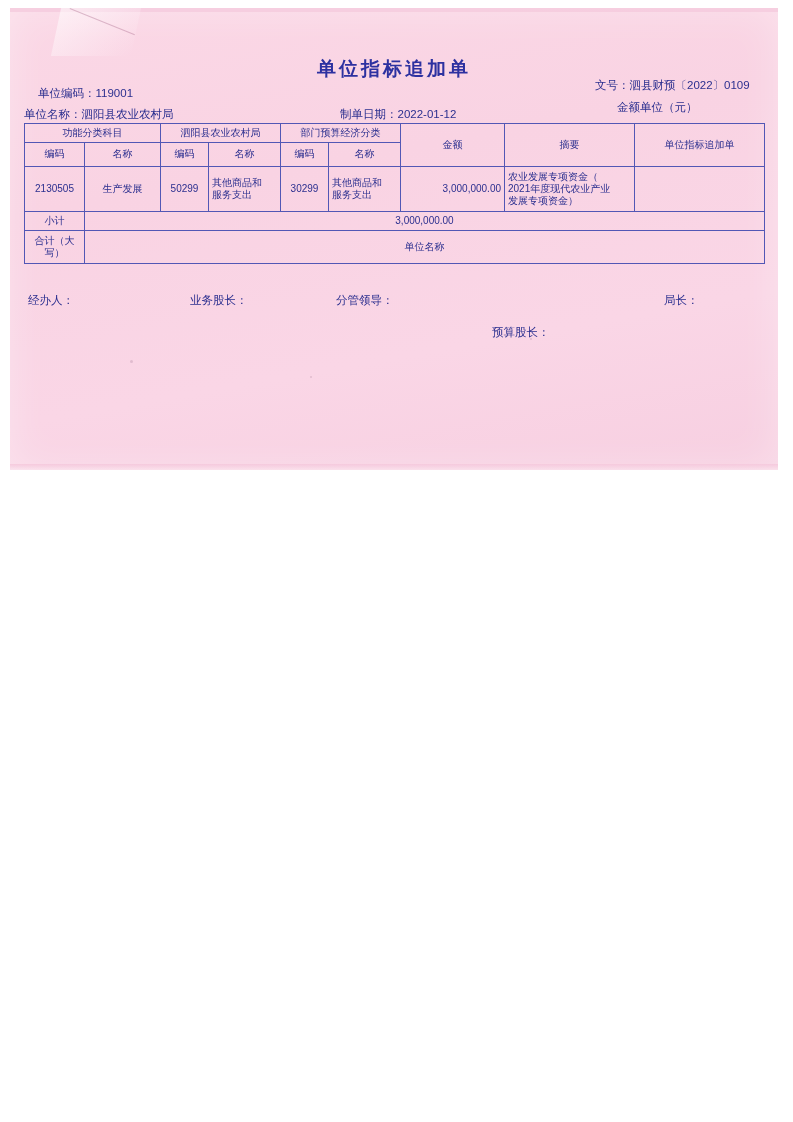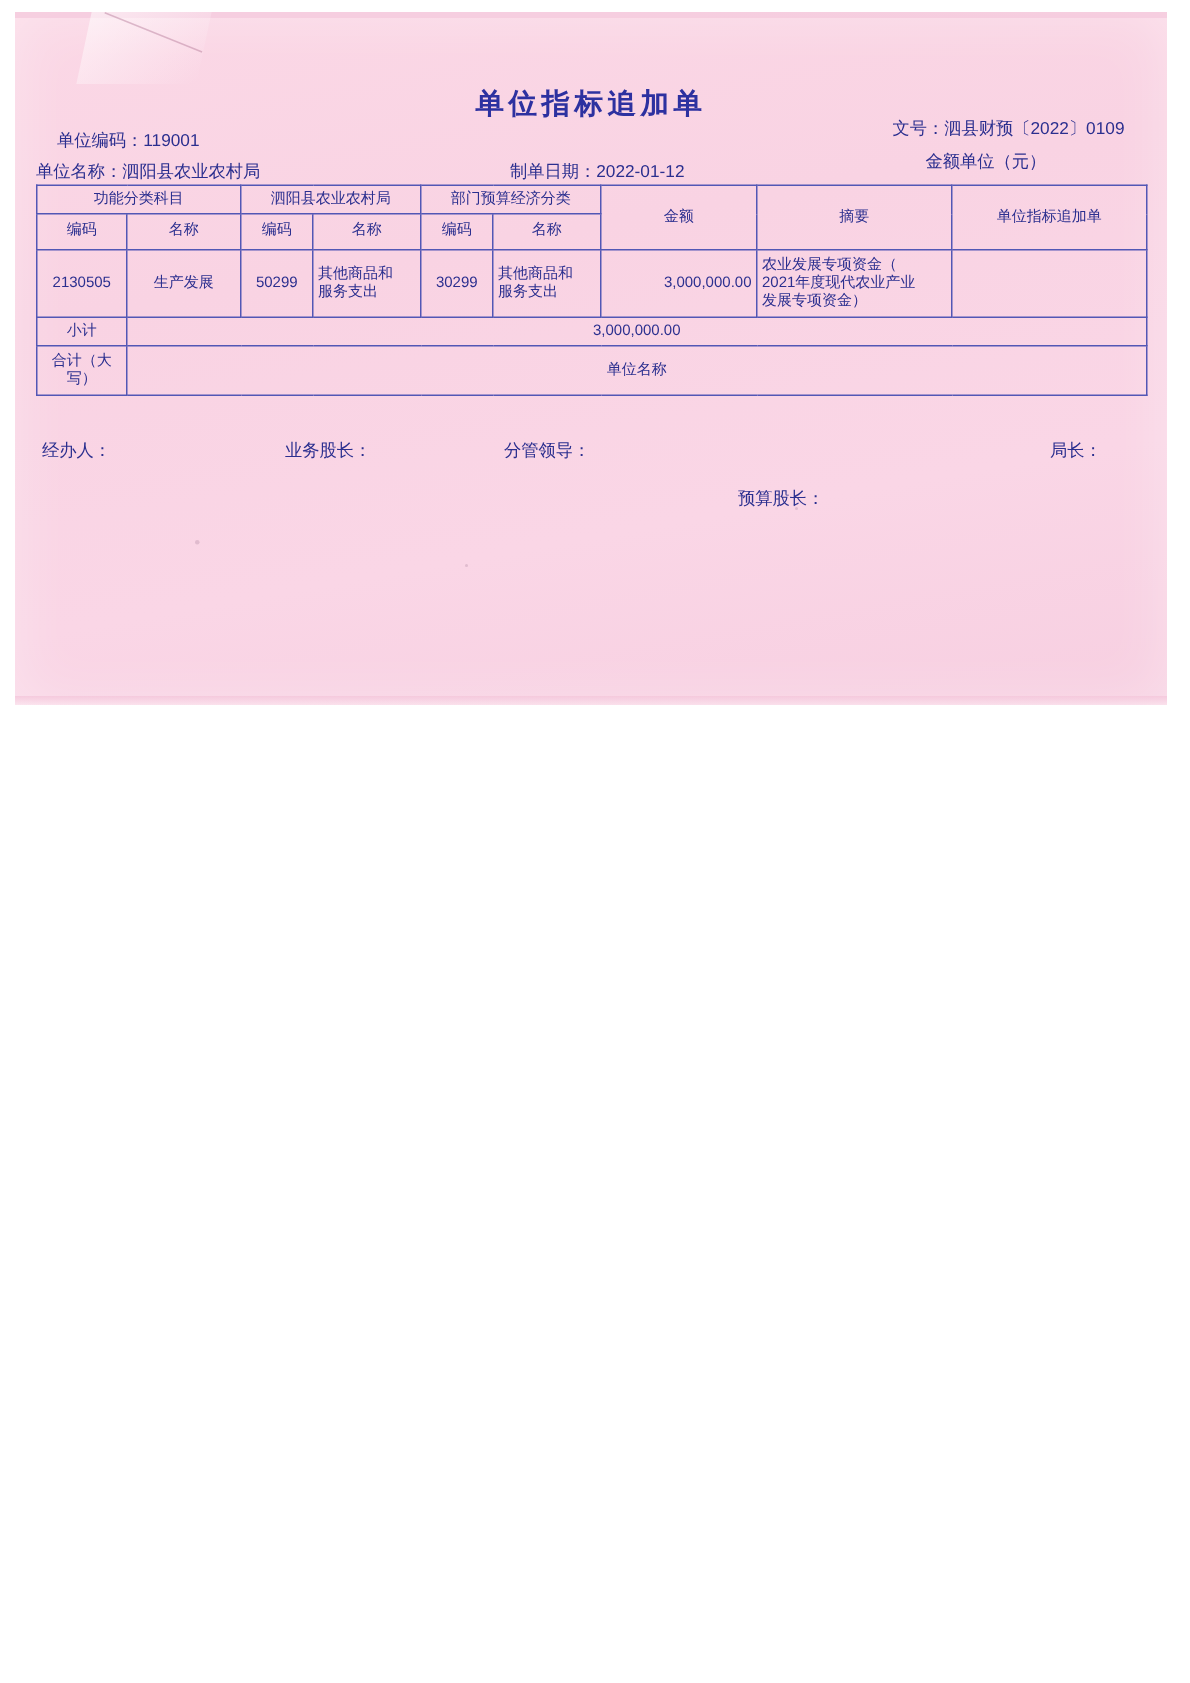--- a/index.html
+++ b/index.html
@@ -129,21 +129,21 @@
   }
   .sign-row span {
     position: absolute;
     white-space: nowrap;
     text-align: center;
   }
   .s1 { left: 4px; }
   .s2 { left: 166px; }
   .s3 { left: 312px; }
   .s4 { left: 468px; margin-top: 32px; }
-  .s5 { left: 676px; }
+  .s5 { left: 640px; }
 
   
   .speck {
     position: absolute;
     background: rgba(150,110,140,0.25);
     border-radius: 50%;
     pointer-events: none;
   }
 </style>
 </head>

